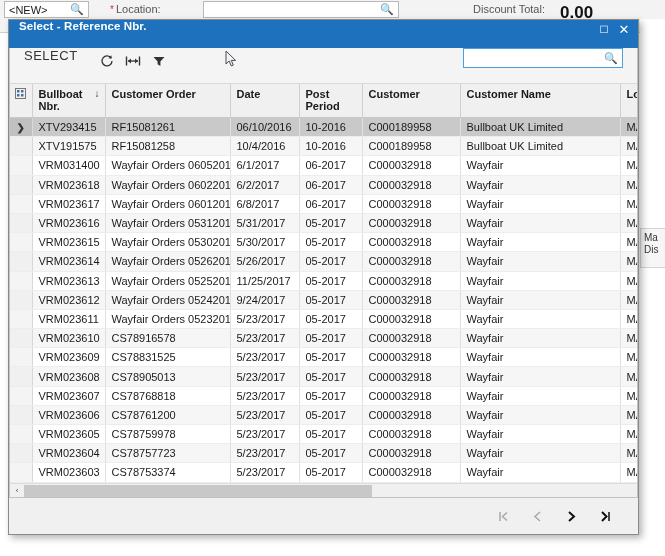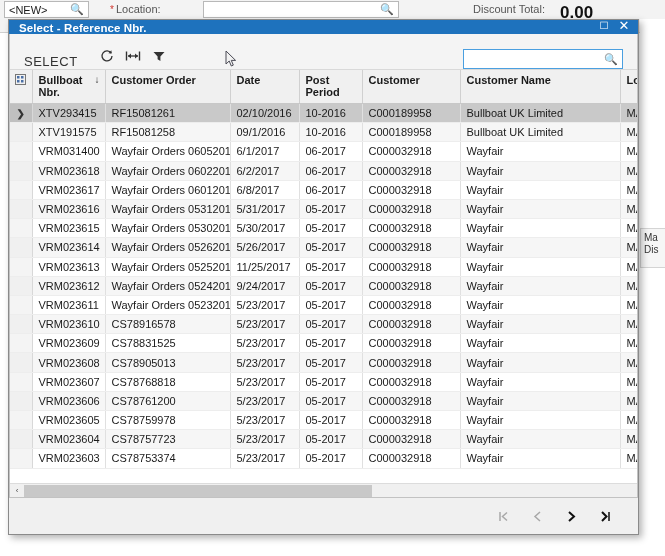--- a/index.html
+++ b/index.html
@@ -55,41 +55,41 @@
 
   
   .dialog {
     position: absolute; left: 8px; top: 19px; width: 631px; height: 516px;
     background: #f0f0f0;
     border: 1px solid #8a8a8a;
     box-shadow: 3px 3px 7px rgba(0,0,0,0.30);
     display: flex; flex-direction: column;
   }
   .titlebar {
-    height: 14px; background: #1e72bd; color: #ffffff;
-    display: flex; align-items: flex-end; padding: 0 4px 0 10px;
+    height: 28px; background: #1e72bd; color: #ffffff;
+    display: flex; align-items: flex-start; padding: 0 4px 0 10px;
     flex: none;
   }
   .titlebar .title { flex: 1; font-size: 11.5px; font-weight: bold; letter-spacing: .1px; }
   .tb-btn {
     width: 20px; height: 18px; display: flex; align-items: center; justify-content: center;
     color: #ffffff; font-size: 12px; cursor: default;
   }
   .tb-btn.max { font-size: 10px; }
   .tb-btn.close { font-size: 13px; }
 
   .dlg-body {
     flex: 1; background: #ffffff; border: 1px solid #c2c2c2; border-top: none;
     margin: 0; display: flex; flex-direction: column; overflow: hidden;
   }
 
   
   .toolbar {
     height: 36px; background: #f4f4f4; border-bottom: 1px solid #d9d9d9;
-    display: flex; align-items: flex-end; padding: 0 10px 0 14px; flex: none;
+    display: flex; align-items: flex-start; padding: 0 10px 0 14px; flex: none;
     position: relative;
   }
   .toolbar .select-label {
     font-size: 13px; color: #333; letter-spacing: .5px; margin-right: 16px;
   }
   .tool-icon {
     width: 26px; height: 26px; display: flex; align-items: center; justify-content: center;
     color: #333; cursor: default;
   }
   .tool-icon svg { display: block; }
@@ -268,31 +268,31 @@
               <th>Customer</th>
               <th>Customer Name</th>
               <th>Loc</th>
             </tr>
           </thead>
           <tbody>
               <tr class="selected">
                 <td class="sel-col">❯</td>
                 <td>XTV293415</td>
                 <td>RF15081261</td>
-                <td>02/10/2016</td>
+                <td>06/10/2016</td>
                 <td>10-2016</td>
                 <td>C000189958</td>
                 <td>Bullboat UK Limited</td>
                 <td>MA</td>
               </tr>
               <tr class="alt">
                 <td class="sel-col"></td>
                 <td>XTV191575</td>
                 <td>RF15081258</td>
-                <td>09/1/2016</td>
+                <td>10/4/2016</td>
                 <td>10-2016</td>
                 <td>C000189958</td>
                 <td>Bullboat UK Limited</td>
                 <td>MA</td>
               </tr>
               <tr>
                 <td class="sel-col"></td>
                 <td>VRM031400</td>
                 <td>Wayfair Orders 06052017</td>
                 <td>6/1/2017</td>

